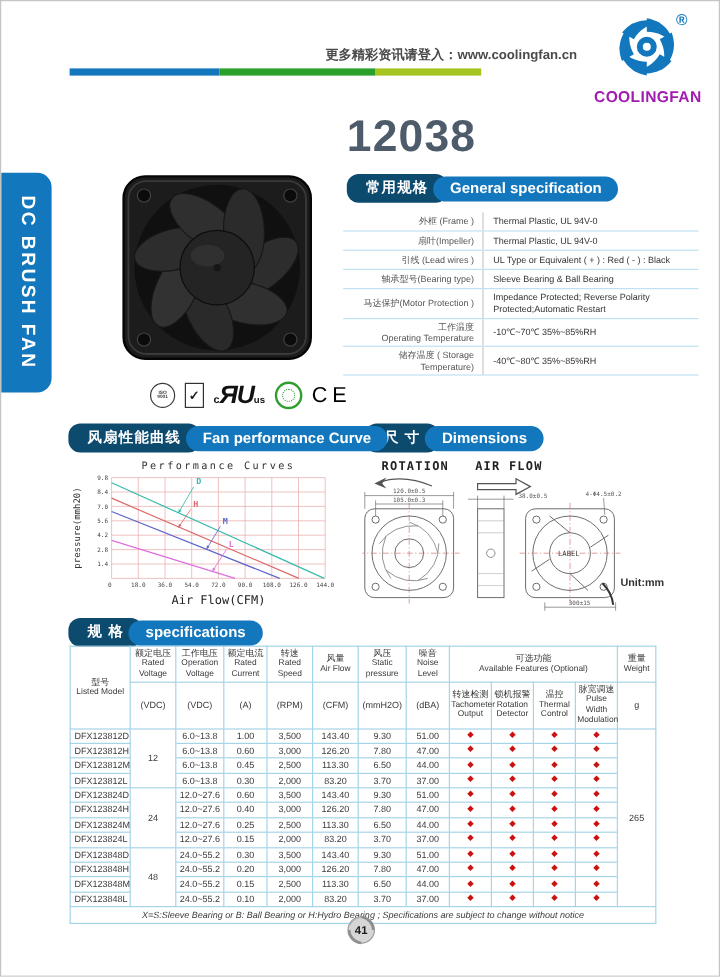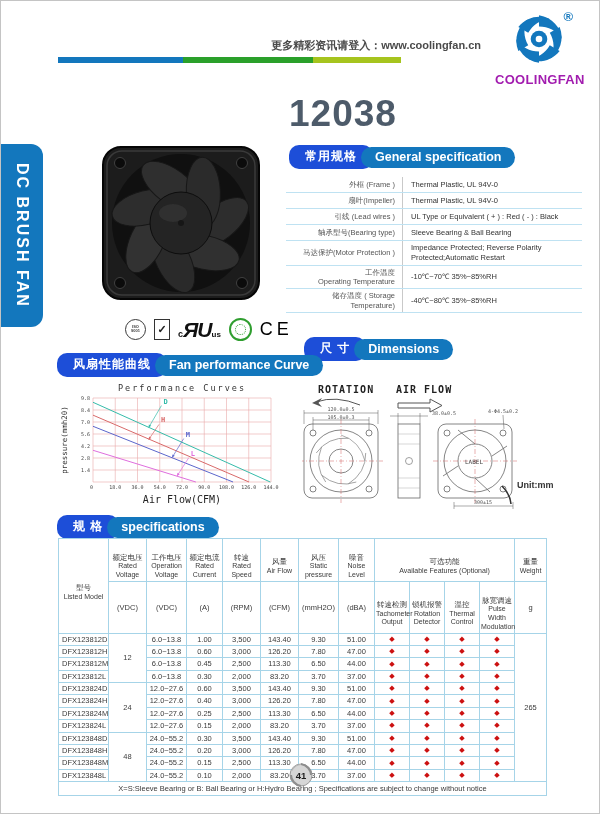--- a/index.html
+++ b/index.html
@@ -15,21 +15,21 @@
   .brand{color:#a21caf;font-weight:700;font-size:13px;letter-spacing:.3px;margin-top:1px;}
   .title{position:absolute;top:94px;left:288px;display:flex;align-items:flex-end;gap:10px;}
   .title-model{font-size:37px;font-weight:700;color:#4d5b6a;letter-spacing:1px;line-height:1;}
   .title-type{font-size:22px;font-weight:700;color:#1377bd;}
   
   .side-tab{position:absolute;top:143px;left:0;width:42px;height:183px;background:#1377bd;
             border-radius:0 12px 12px 0;display:flex;align-items:center;justify-content:center;}
   .side-tab span{writing-mode:vertical-rl;color:#fff;font-weight:700;font-size:16px;letter-spacing:2px;}
   
   .tabs{position:absolute;display:flex;align-items:center;}
-  .tab-cn{background:#1d4ed8;color:#fff;font-weight:700;border-radius:10px;
+  .tab-cn{background:#0c4a6e;color:#fff;font-weight:700;border-radius:10px;
           padding:3px 16px 4px;font-size:12px;letter-spacing:1px;white-space:nowrap;}
   .tab-en{background:#1377bd;color:#fff;font-weight:700;border-radius:11px;
           padding:3px 14px 4px;font-size:12.5px;margin-left:-12px;white-space:nowrap;z-index:2;}
   
   .gspec{position:absolute;top:176px;left:285px;width:296px;}
   .gspec-row{display:flex;align-items:stretch;border-bottom:1px solid #bfe2f2;min-height:15px;}
   .gspec-label{width:109px;text-align:right;padding:2px 7px 2px 0;border-right:1px solid #c9c9c9;
                color:#555;font-size:7.5px;white-space:pre-line;display:flex;align-items:center;
                justify-content:flex-end;line-height:1.25;}
   .gspec-value{flex:1;padding:2px 0 2px 8px;color:#333;font-size:7.5px;display:flex;
@@ -56,25 +56,25 @@
   .dims{position:absolute;top:381px;left:301px;width:286px;height:128px;}
   .dim-head{position:absolute;top:2px;font-family:"DejaVu Sans Mono",monospace;font-weight:700;
             font-size:10px;letter-spacing:1px;color:#222;}
   .rot-label{left:16px;} .flow-label{left:94px;}
   .unit-note{position:absolute;left:215px;top:98px;font-size:9px;font-weight:700;color:#333;}
   
   .spec-table{position:absolute;top:537px;left:57px;width:488px;border-collapse:collapse;
               table-layout:fixed;}
   .spec-table th,.spec-table td{border:1px solid #a6d4e8;font-size:7.5px;color:#3a3a3a;
               text-align:center;padding:1px 1px;line-height:1.25;font-weight:400;}
-  .spec-table th .cn{display:block;font-size:7.5px;margin-top:13px;}
+  .spec-table th .cn{display:block;font-size:7.5px;}
   .spec-table th .en{display:block;font-size:7px;}
   .spec-table td.model{text-align:left;padding-left:3px;}
   .spec-table td.dia{color:#cc1111;font-size:7px;}
-  .spec-table .note-cell{text-align:center;font-size:7.5px;padding:2px;}
+  .spec-table .note-cell{text-align:center;font-size:7.5px;padding:2px;font-style:italic;}
   
   .pagenum{position:absolute;top:762px;left:288px;width:24px;height:24px;}
   .pagenum .num{position:absolute;inset:0;display:flex;align-items:center;justify-content:center;
                 font-size:9.5px;font-weight:700;color:#1d1d1d;}
   svg text{font-family:"DejaVu Sans Mono",monospace;}
 </style>
 </head>
 <body>
 
 <div class="page">
@@ -268,21 +268,21 @@
         </g>
         <g>
           <polyline points="34,68.28571428571429 136.84444444444443,100" fill="none" stroke="#df6ede" stroke-width="1"></polyline>
           <text x="131.65277777777777" y="73.85714285714286" fill="#df6ede" font-size="7" font-weight="bold">L</text>
           <line x1="129.65277777777777" y1="75.85714285714286" x2="118.05555555555556" y2="94" stroke="#df6ede" stroke-width="0.7"></line>
           <path d="M118.05555555555556 94 L118.4346869095212 90.8225388410808 L120.7802182145421 92.32184226166775 Z" fill="#df6ede"></path>
         </g>
       </svg>
   </div>
 
-  <div class="tabs" style="top:336px;left:303px">
+  <div class="tabs" style="top:352px;left:303px">
     <span class="tab-cn">尺 寸</span>
     <span class="tab-en">Dimensions</span>
   </div>
   <div class="dims">
     <div class="dim-head rot-label">ROTATION</div>
     <div class="dim-head flow-label">AIR FLOW</div>
     <svg width="286" height="128" viewBox="0 0 286 128">
 
       <path d="M58 23 Q34 13 14 20" fill="none" stroke="#555" stroke-width="1"></path>
       <path d="M10 21 l10 -5 l-3.5 5 l3.5 4 z" fill="#555"></path>

